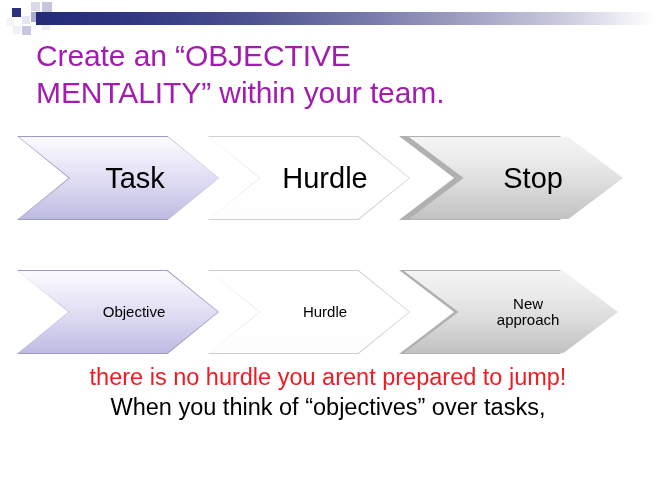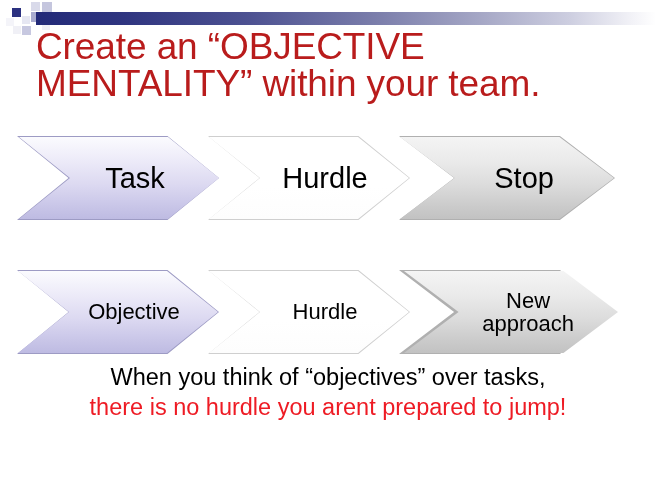--- a/index.html
+++ b/index.html
@@ -41,26 +41,26 @@
         #a6a8c6 72%,
         #cdcee0 86%,
         #f2f2f7 96%,
         #ffffff 100%);
   }
 
   
   #slide-title {
     position: absolute;
     left: 36px;
-    top: 28px;
+    top: 37px;
     width: 600px;
-    font-size: 37px;
+    font-size: 30px;
     line-height: 37px;
     letter-spacing: -0.1px;
-    color: #b91c1c;
+    color: #a21caf;
     white-space: pre-line;
   }
 
   
   .chevron-row {
     position: absolute;
     left: 0;
     width: 656px;
     height: 82px;
   }
@@ -101,21 +101,21 @@
     -webkit-clip-path: polygon(0% 0%, 74.5% 0%, 100% 50%, 74.5% 100%, 0% 100%, 25.5% 50%);
     clip-path: polygon(0% 0%, 74.5% 0%, 100% 50%, 74.5% 100%, 0% 100%, 25.5% 50%);
   }
   .border-blue  { background: #9d9bc4; }
   .border-white { background: #cfcfcf; }
   .border-gray  { background: #b0b0b0; }
 
   
   #chevron-row-1 .chevron-label { font-size: 29px; }
   
-  #chevron-row-2 .chevron-label { font-size: 22px; }
+  #chevron-row-2 .chevron-label { font-size: 15px; }
 
   
   #bottom-text {
     position: absolute;
     left: 0;
     top: 362px;
     width: 656px;
     text-align: center;
   }
   #bottom-line-1 {
@@ -155,36 +155,36 @@
 <div class="chevron-row" id="chevron-row-1">
     <div class="chevron-border border-blue" style="left: 17px; width: 202px; top: -1px; height: 84px;"></div>
     <div class="chevron theme-blue" style="left: 19px; width: 200px;">
       <div class="chevron-label">Task</div>
     </div>
     <div class="chevron-border border-white" style="left: 208px; width: 202px; top: -1px; height: 84px;"></div>
     <div class="chevron theme-white" style="left: 209px; width: 200px;">
       <div class="chevron-label">Hurdle</div>
     </div>
     <div class="chevron-border border-gray" style="left: 399px; width: 216px; top: -1px; height: 84px;"></div>
-    <div class="chevron theme-gray" style="left: 400px; width: 214px;">
+    <div class="chevron theme-gray" style="left: 409px; width: 214px;">
       <div class="chevron-label">Stop</div>
     </div>
   </div>
 <div class="chevron-row" id="chevron-row-2">
     <div class="chevron-border border-blue" style="left: 17px; width: 202px; top: -1px; height: 84px;"></div>
     <div class="chevron theme-blue" style="left: 18px; width: 200px;">
       <div class="chevron-label">Objective</div>
     </div>
     <div class="chevron-border border-white" style="left: 208px; width: 202px; top: -1px; height: 84px;"></div>
     <div class="chevron theme-white" style="left: 209px; width: 200px;">
       <div class="chevron-label">Hurdle</div>
     </div>
     <div class="chevron-border border-gray" style="left: 399px; width: 216px; top: -1px; height: 84px;"></div>
     <div class="chevron theme-gray" style="left: 404px; width: 214px;">
       <div class="chevron-label">New
 approach</div>
     </div>
   </div>
 
 <div id="bottom-text">
+  <div id="bottom-line-2">there is no hurdle you arent prepared to jump!</div>
   <div id="bottom-line-1">When you think of “objectives” over tasks,</div>
-  <div id="bottom-line-2">there is no hurdle you arent prepared to jump!</div>
 </div>
 
 </body></html>

